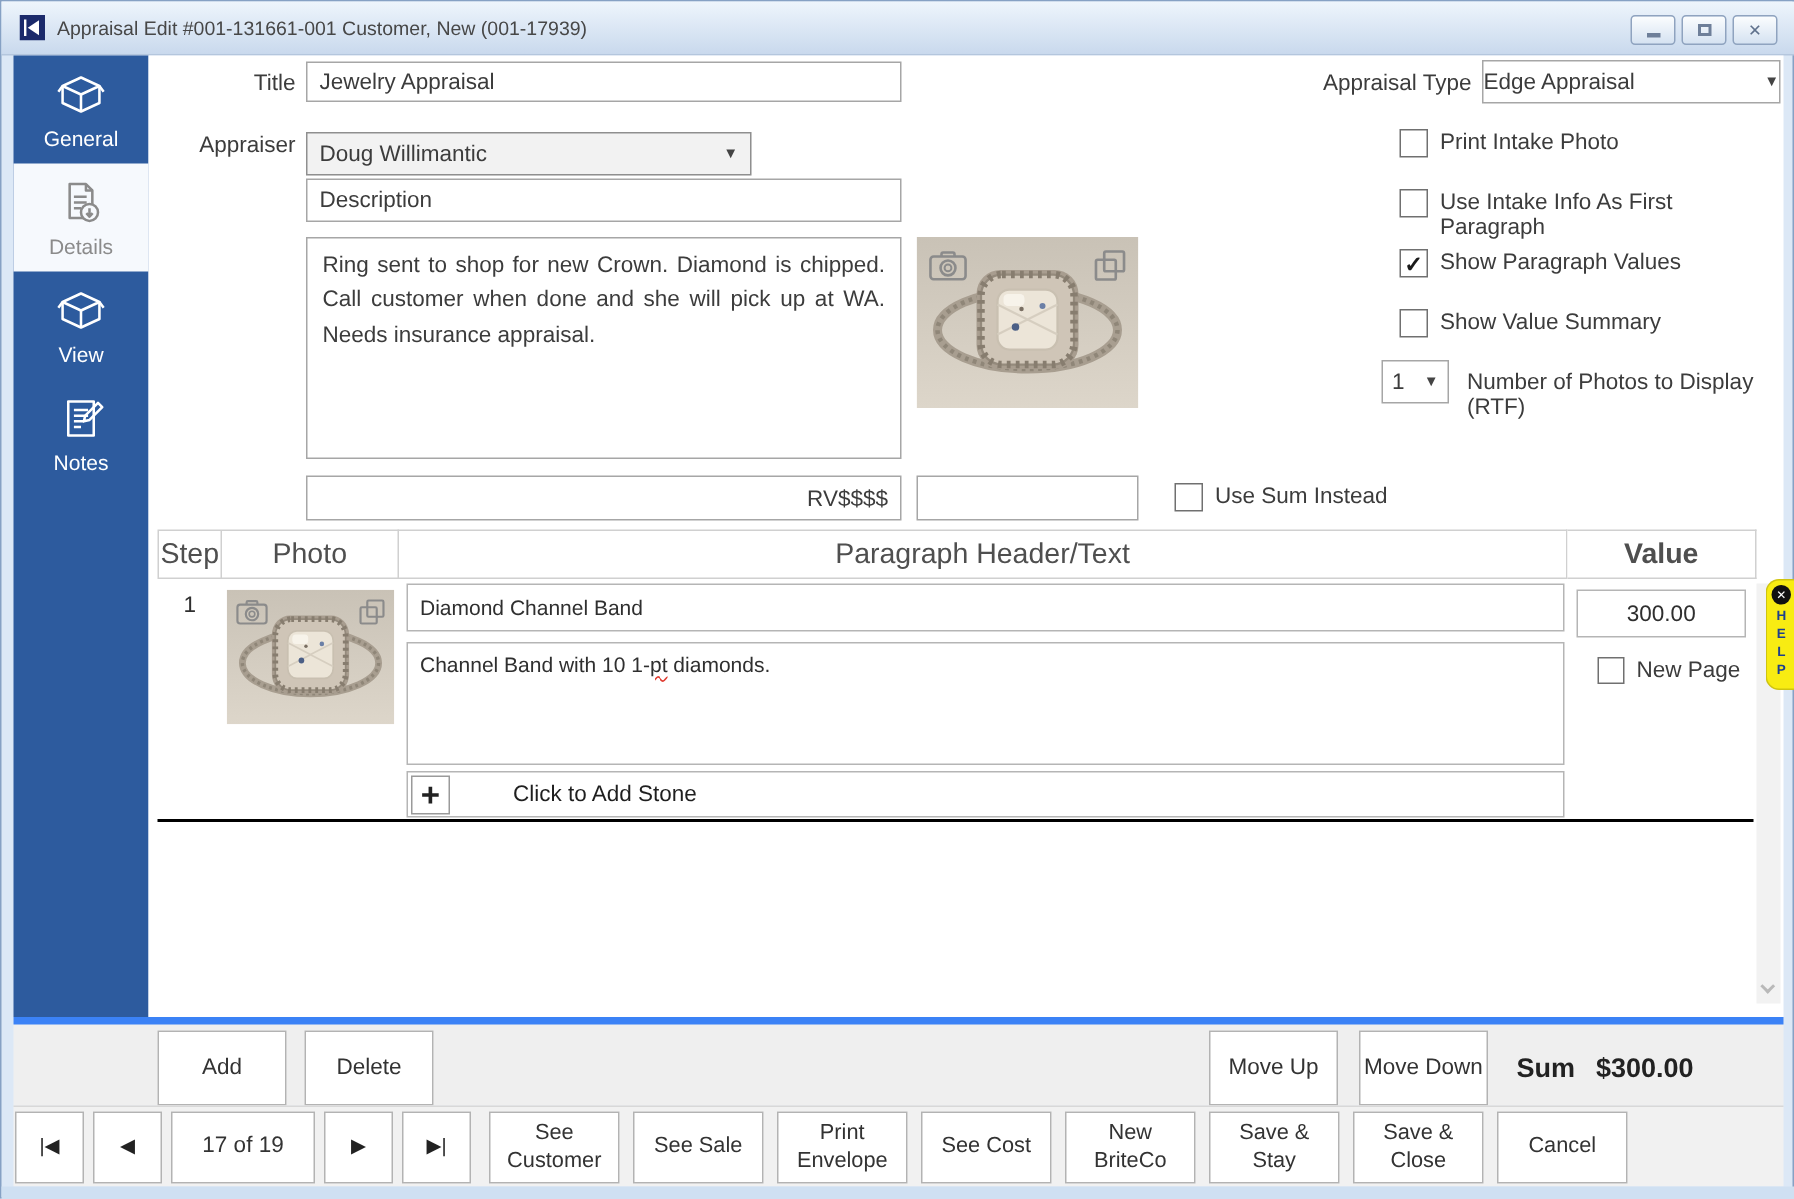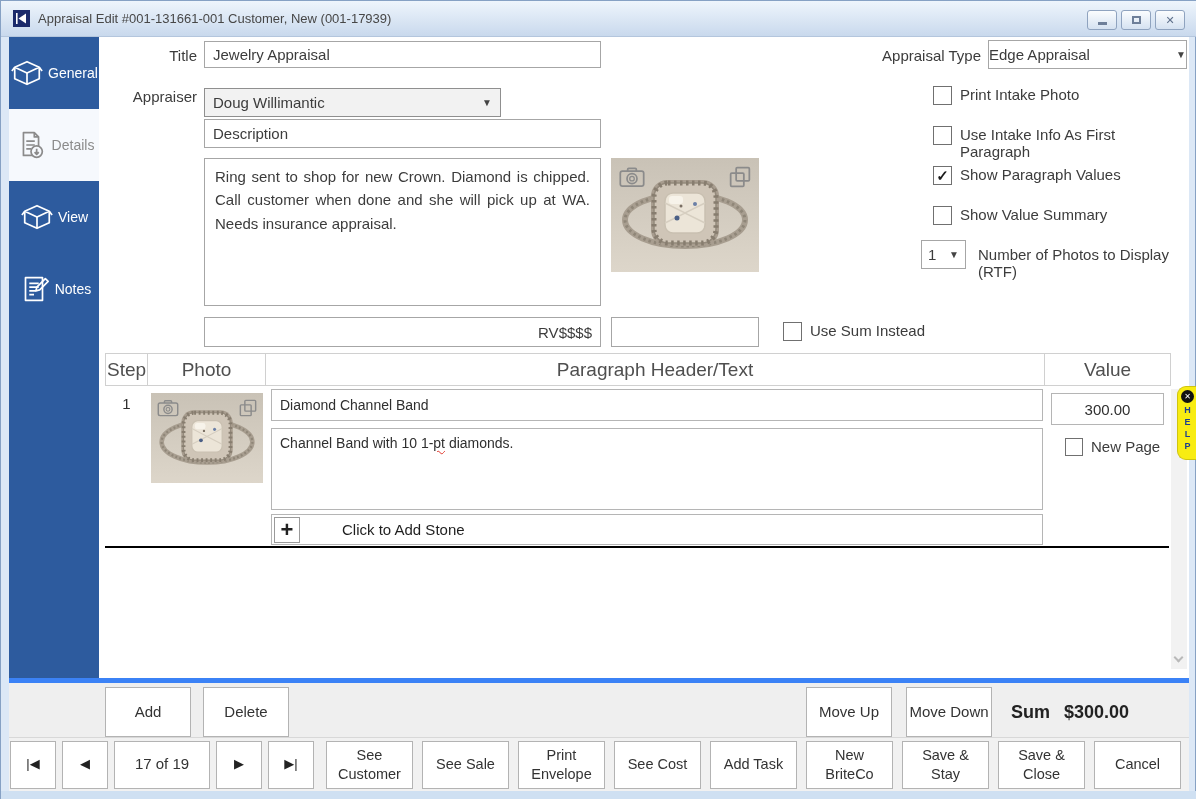--- a/index.html
+++ b/index.html
@@ -18,21 +18,21 @@
   .win-btn { width:30px; height:20px; border:1px solid #8fa3bf; border-radius:3px;
              background:linear-gradient(#fbfdfe,#d5e2f1); display:flex;
              align-items:center; justify-content:center; color:#5f718c;
              font-size:11px; cursor:default; }
   .glyph-min { width:9px; height:3px; background:#6e7f99; margin-top:6px; }
   .glyph-max { width:9px; height:8px; border:2px solid #6e7f99; }
 
   
   .sidebar { position:absolute; left:8px; top:36px; width:90px; height:641px;
              background:#2d5b9e; }
-  .side-tab { width:90px; height:72px; color:#fff; display:flex; flex-direction:row;
+  .side-tab { width:90px; height:72px; color:#fff; display:flex; flex-direction:column;
               align-items:center; justify-content:center; gap:4px; cursor:default; }
   .side-tab svg { width:34px; height:34px; }
   .side-tab .tab-label { font-size:14px; }
   .side-tab.selected { background:#f6f9fd; color:#8b8b8b; }
 
   
   .content { position:absolute; left:98px; top:36px; width:1090px; height:641px;
              background:#fff; }
   .lbl { position:absolute; font-size:15px; color:#3c3c3c; text-align:right; }
   .ibox { position:absolute; border:1px solid #a6a6a6; background:#fff;
@@ -290,21 +290,21 @@
     <div class="dd2" style="left:822px; top:203px; width:45px; height:29px; padding:3px 6px;">
       <span>1</span>
       <span class="caret">▼</span>
     </div>
     <div class="lbl" style="left:879px; top:209px; width:210px; text-align:left;">Number of Photos to Display (RTF)</div>
 
     <div class="thead">
       <div class="th" style="width:43px;">Step</div>
       <div class="th" style="width:118px;">Photo</div>
       <div class="th" style="width:779px;">Paragraph Header/Text</div>
-      <div class="th" style="width:126px;">Value</div>
+      <div class="th" style="width:126px;font-weight:bold;">Value</div>
     </div>
 
     <div class="stepnum" style="left:6px; top:358px; width:43px; text-align:center;">1</div>
 
     <div class="photo" style="left:52px; top:356px; width:112px; height:90px;">
       <svg class="ring">
           <use href="#ring-art"></use>
         </svg>
       <svg class="ph-ico cam" style="width:22px; height:18px; top:6px; left:6px;">
           <use href="#cam-icon"></use>
@@ -358,21 +358,20 @@
   <div class="navbar">
     <div class="btn nav-arrow">|◀</div>
     <div class="btn nav-arrow">◀</div>
     <div class="btn nav-pos">17 of 19</div>
     <div class="btn nav-arrow after-pos">▶</div>
     <div class="btn nav-arrow">▶|</div>
     <div class="btn nav-cmd first">See Customer</div>
     <div class="btn nav-cmd">See Sale</div>
     <div class="btn nav-cmd">Print Envelope</div>
     <div class="btn nav-cmd">See Cost</div>
-    <div class="btn nav-cmd">Add Task</div>
     <div class="btn nav-cmd">New BriteCo</div>
     <div class="btn nav-cmd">Save &amp; Stay</div>
     <div class="btn nav-cmd">Save &amp; Close</div>
     <div class="btn nav-cmd">Cancel</div>
   </div>
 
   <div class="bottom-frame"></div>
 </div>
 
 </body></html>

